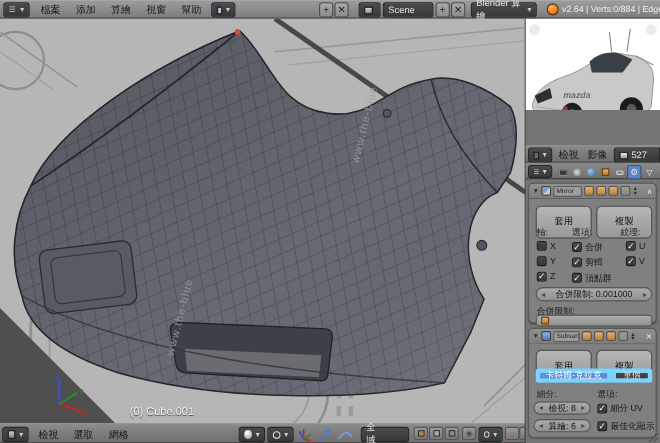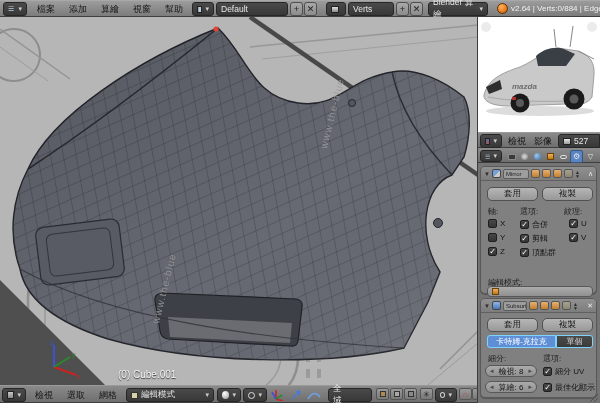--- a/index.html
+++ b/index.html
@@ -10,32 +10,32 @@
   .bar{background:linear-gradient(#9c9c9c,#7c7c7c);border-bottom:1px solid #3e3e3e;border-top:1px solid #a8a8a8;}
   .hbar{background:linear-gradient(#8a8a8a,#6f6f6f);border-top:1px solid #9a9a9a;border-bottom:1px solid #3e3e3e;}
   .menu{display:inline-block;padding:0 7px;line-height:16px;font-size:9px;color:#151515;cursor:default;}
   .dfield{display:inline-flex;align-items:center;gap:3px;background:linear-gradient(#4a4a4a,#383838);border:1px solid #262626;border-radius:3px;color:#e6e6e6;font-size:8.5px;padding:0 4px;height:14px;}
   .dfield .car{margin-left:auto;color:#cfcfcf;font-size:7px;}
   .sqbtn{display:inline-flex;align-items:center;justify-content:center;background:linear-gradient(#a9a9a9,#8c8c8c);border:1px solid #4f4f4f;border-radius:3px;height:14px;font-size:9px;color:#222;}
   .iconchip{display:inline-flex;align-items:center;justify-content:center;width:13px;height:12px;border-radius:2px;background:linear-gradient(#9a9a9a,#787878);border:1px solid #555;font-size:8px;}
   
   .pbox{position:absolute;left:2px;width:117px;background:#808080;border:1px solid #595959;border-radius:5px;box-shadow:0 1px 1px rgba(0,0,0,.25);}
   .modhead{display:flex;align-items:center;gap:2px;height:14px;padding:0 3px;background:linear-gradient(#919191,#7d7d7d);border-bottom:1px solid #606060;border-radius:4px 4px 0 0;font-size:8px;}
-  .btn{display:inline-flex;align-items:center;justify-content:center;background:linear-gradient(#b6b6b6,#989898);border:1px solid #515151;border-radius:5px;color:#111;font-size:8.5px;height:14px;}
+  .btn{display:inline-flex;align-items:center;justify-content:center;background:linear-gradient(#b6b6b6,#989898);border:1px solid #515151;border-radius:5px;color:#111;font-size:8.5px;height:30px;}
   .pill{display:inline-flex;align-items:center;justify-content:space-between;background:linear-gradient(#ababab,#919191);border:1px solid #585858;border-radius:7px;color:#141414;font-size:8px;height:13px;padding:0 4px;}
   .pill .arr{color:#4a4a4a;font-size:7px;}
   .cb{display:inline-flex;align-items:center;gap:3px;font-size:8px;color:#141414;}
   .cbbox{display:inline-flex;align-items:center;justify-content:center;width:9px;height:9px;background:linear-gradient(#474747,#363636);border:1px solid #1f1f1f;border-radius:2px;color:#fff;font-size:8px;line-height:1;}
   .cbbox.off{color:transparent;}
   .lbl{font-size:8px;color:#1c1c1c;}
   .tab{display:inline-flex;align-items:center;justify-content:center;width:13px;height:13px;border-radius:2px;font-size:8px;}
   .tab.active{background:#5a84c4;border:1px solid #38597e;}
   .tgl{width:9px;height:9px;border-radius:2px;border:1px solid #555;background:linear-gradient(#a5a08d,#8d8872);}
   .updn{display:inline-flex;flex-direction:column;line-height:4px;font-size:5px;color:#2b2b2b;}
-  .seg{display:inline-flex;align-items:center;justify-content:center;font-size:8px;height:13px;border:1px solid #7dd3fc;color:#111;}
+  .seg{display:inline-flex;align-items:center;justify-content:center;font-size:8px;height:13px;border:4px solid #7dd3fc;color:#111;}
   .namefield{height:10px;background:#9d9d9d;border:1px solid #5c5c5c;border-radius:2px;color:#222;font-size:6px;line-height:9px;padding:0 2px;overflow:hidden;}
   .wm{position:absolute;color:#9a9a9a;font-size:10px;letter-spacing:1px;transform:rotate(-76deg);transform-origin:left top;opacity:.85;}
 </style>
 </head>
 <body>
 
 <div id="screen">
 
   <div class="abs bar" style="left:0;top:0;width:600px;height:17px;">
     <span class="abs dfield" style="left:3px;top:1px;width:24px;">
@@ -44,27 +44,26 @@
       </span>
     <span class="abs menu" style="left:30px;top:0;">檔案</span>
     <span class="abs menu" style="left:62px;top:0;text-align:center;">添加</span>
     <span class="abs menu" style="left:94px;top:0;">算繪</span>
     <span class="abs menu" style="left:126px;top:0;">視窗</span>
     <span class="abs menu" style="left:158px;top:0;">幫助</span>
     <span class="abs dfield" style="left:192px;top:1px;width:22px;">
         <span style="width:8px;height:7px;background:linear-gradient(90deg,#7fa8d6 50%,#c9c9c9 50%);border:1px solid #222;display:inline-block;"></span>
         <span class="car">▾</span>
       </span>
-    <span class="abs dfield" style="left:216px;top:1px;width:72px;">Default</span>
     <span class="abs sqbtn" style="left:290px;top:1px;width:13px;">+</span>
     <span class="abs sqbtn" style="left:304px;top:1px;width:13px;">✕</span>
     <span class="abs dfield" style="left:326px;top:1px;width:20px;">
         <span style="width:8px;height:7px;background:linear-gradient(#e0e0e0,#888);border:1px solid #222;display:inline-block;"></span>
       </span>
-    <span class="abs dfield" style="left:348px;top:1px;width:46px;">Verts</span>
+    <span class="abs dfield" style="left:348px;top:1px;width:46px;">Scene</span>
     <span class="abs sqbtn" style="left:396px;top:1px;width:13px;">+</span>
     <span class="abs sqbtn" style="left:410px;top:1px;width:13px;">✕</span>
 
     <span class="abs dfield" style="left:428px;top:1px;width:60px;">
         <span>Blender 算繪</span>
         <span class="car">▾</span>
       </span>
     <span class="abs" style="left:497px;top:2px;width:11px;height:11px;border-radius:50%;background:radial-gradient(circle at 35% 30%,#ffb25e,#e87d1e 60%,#9c4a05);border:1px solid #5e3102;"></span>
     <span class="abs" style="left:511px;top:3px;font-size:8px;color:#f2f2f2;white-space:nowrap;">v2.64 | Verts:0/884 | Edges:0/1698 | Fa</span>
   </div>
@@ -146,25 +145,20 @@
   </div>
 
   <div class="abs hbar" style="left:0;top:385px;width:478px;height:18px;">
     <span class="abs dfield" style="left:2px;top:2px;width:24px;">
         <span style="width:8px;height:8px;background:linear-gradient(#c8c8c8,#888);border:1px solid #222;display:inline-block;"></span>
         <span class="car">▾</span>
       </span>
     <span class="abs menu" style="left:28px;top:1px;">檢視</span>
     <span class="abs menu" style="left:60px;top:1px;">選取</span>
     <span class="abs menu" style="left:92px;top:1px;">網格</span>
-    <span class="abs dfield" style="left:126px;top:2px;width:88px;">
-        <span style="width:7px;height:7px;background:#d8d0a8;border:1px solid #333;display:inline-block;"></span>
-        <span>編輯模式</span>
-        <span class="car">▾</span>
-      </span>
     <span class="abs dfield" style="left:217px;top:2px;width:24px;">
         <span style="width:8px;height:8px;border-radius:50%;background:radial-gradient(circle at 35% 30%,#fff,#999);display:inline-block;"></span>
         <span class="car">▾</span>
       </span>
     <span class="abs dfield" style="left:243px;top:2px;width:24px;">
         <span style="width:7px;height:7px;border-radius:50%;border:1px solid #ddd;display:inline-block;"></span>
         <span class="car">▾</span>
       </span>
     <svg class="abs" style="left:270px;top:3px;" width="54" height="12">
       <g>
@@ -194,21 +188,21 @@
         <span class="car">▾</span>
       </span>
     <span class="abs iconchip" style="left:459px;top:2px;">
         <span style="color:#c44;font-weight:bold;">∩</span>
       </span>
     <span class="abs iconchip" style="left:472px;top:2px;width:6px;"></span>
   </div>
 
   <div class="abs" style="left:477px;top:17px;width:1px;height:386px;background:#3c3c3c;"></div>
 
-  <div class="abs" style="left:478px;top:17px;width:122px;height:115px;background:#ffffff;overflow:hidden;">
+  <div class="abs" style="left:478px;top:17px;width:122px;height:83px;background:#ffffff;overflow:hidden;">
     <svg width="122" height="115" viewBox="0 0 122 115">
       <circle cx="8" cy="10" r="5" fill="#000" opacity="0.08"></circle>
       <circle cx="114" cy="10" r="5" fill="#000" opacity="0.08"></circle>
       <ellipse cx="62" cy="94" rx="54" ry="5" fill="#dcdcdc"></ellipse>
       <path d="M78,30 L76,12 M92,30 L95,9" stroke="#666" stroke-width="0.8" fill="none"></path>
       <path d="M6,78 C10,62 24,56 42,50 C60,42 66,33 80,31 L100,34 C112,38 117,46 116,58 L114,80 C110,87 100,89 90,87 L30,89 C14,89 5,84 6,78 Z" fill="#c9c9c9" stroke="#8e8e8e" stroke-width="0.8"></path>
       <path d="M58,39 C66,31 78,29 86,32 L97,37 L88,49 L60,49 Z" fill="#3a3f45"></path>
       <path d="M8,70 L22,63 L24,72 L11,77 Z" fill="#2f2f2f"></path>
       <path d="M100,34 L116,42" stroke="#8a8a8a" stroke-width="1" fill="none"></path>
       <path d="M10,80 C30,84 60,85 90,84" stroke="#a8a8a8" stroke-width="1" fill="none"></path>
@@ -312,21 +306,26 @@
         </span>
 
       <span class="cb abs" style="left:88px;top:52px;">
           <span class="cbbox">✓</span>
           <span>U</span>
         </span>
       <span class="cb abs" style="left:88px;top:66px;">
           <span class="cbbox">✓</span>
           <span>V</span>
         </span>
-      <span class="lbl abs" style="left:7px;top:110px;">編輯模式:</span>
+      <span class="pill abs" style="left:6px;top:94px;width:106px;">
+          <span class="arr">◂</span>
+          <span>合併限制: 0.001000</span>
+          <span class="arr">▸</span>
+        </span>
+      <span class="lbl abs" style="left:7px;top:110px;">合併限制:</span>
       <span class="pill abs" style="left:6px;top:119px;width:106px;border-radius:4px;justify-content:flex-start;gap:3px;height:11px;">
           <span style="width:7px;height:7px;background:linear-gradient(#f0b060,#c07818);border:1px solid #6e4206;display:inline-block;"></span>
         </span>
     </div>
 
     <div class="pbox" style="top:150px;height:100px;">
       <div class="modhead">
         <span style="font-size:6px;color:#2c2c2c;">▼</span>
         <span style="width:9px;height:9px;border-radius:2px;background:linear-gradient(#8fb8e8,#4a78b8);border:1px solid #444;"></span>
         <span class="namefield" style="width:24px;">Subsurf</span>

